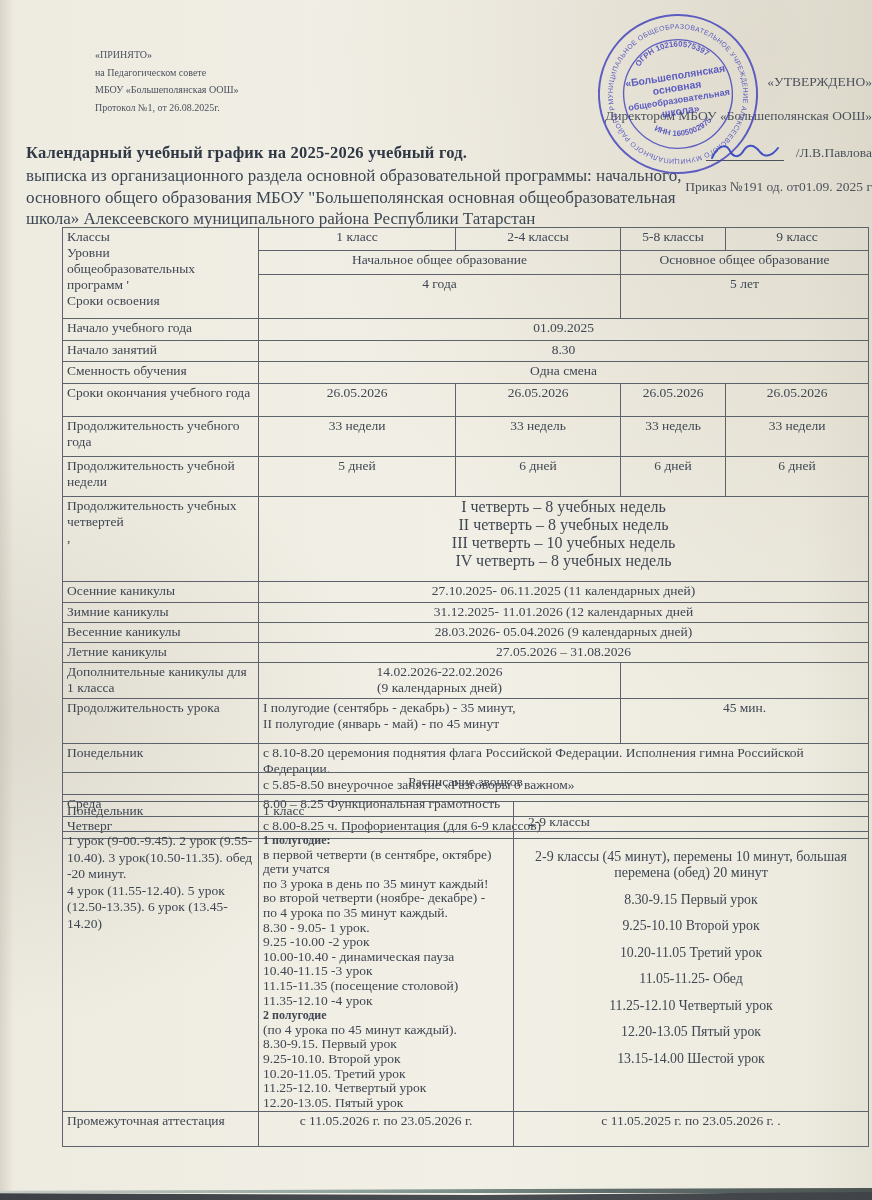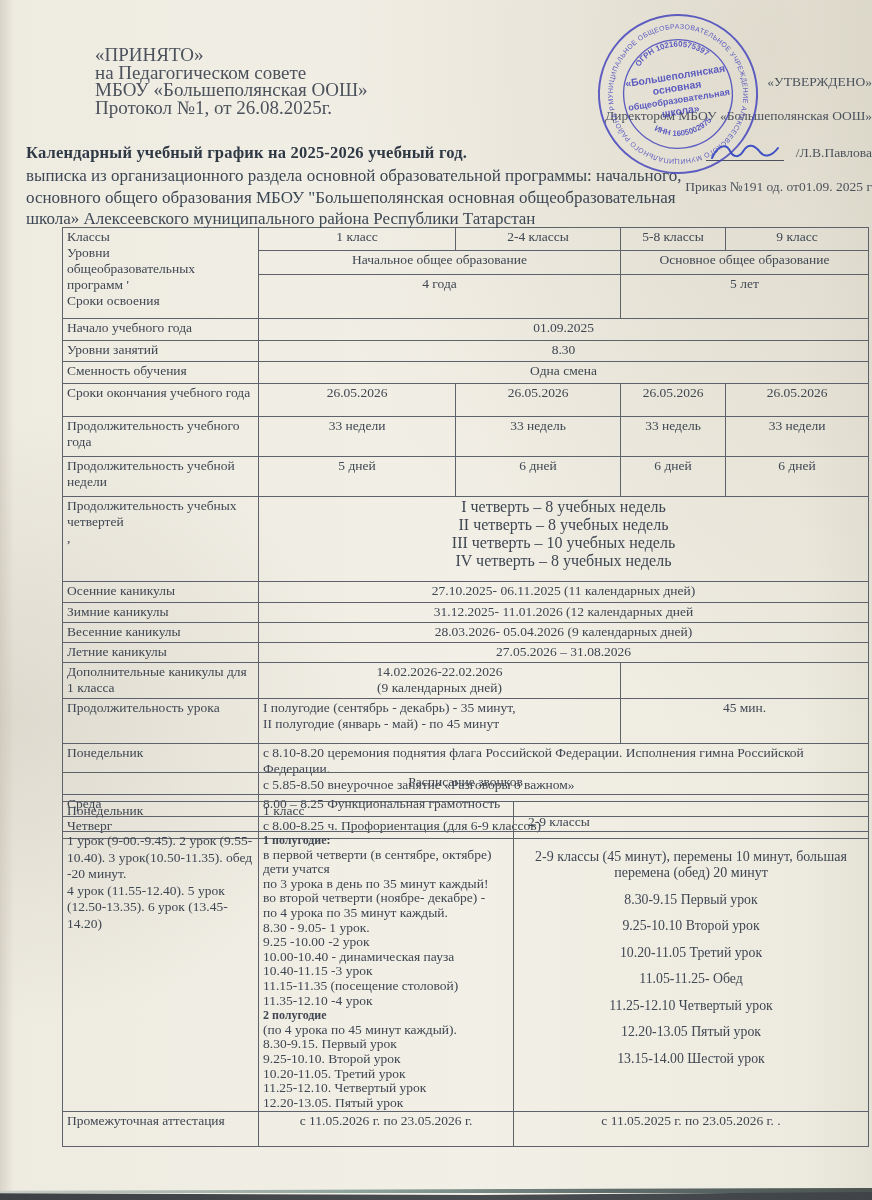--- a/index.html
+++ b/index.html
@@ -6,21 +6,21 @@
   .page{
     position:relative;width:872px;height:1200px;overflow:hidden;
     font-family:"Liberation Serif", serif;
     background:
       radial-gradient(ellipse at 88% 4%, rgba(205,199,182,.45), transparent 42%),
       radial-gradient(ellipse at 0% 60%, rgba(190,185,170,.35), transparent 30%),
       linear-gradient(90deg,#d9d4c8 0px,#eeebe1 14px,#f2efe6 55%,#edeadf 92%,#e4e1d5 100%);
     color:#3f4752;
   }
   
-  .accepted{position:absolute;left:95px;top:46px;font-size:19px;line-height:17.5px;color:#4c525c;}
+  .accepted{position:absolute;left:95px;top:46px;font-size:10px;line-height:17.5px;color:#4c525c;}
   .approved{position:absolute;right:0px;top:56px;width:330px;text-align:right;font-size:13.5px;line-height:17px;color:#4c525c;white-space:pre-line;font-family:Liberation Serif, serif;}
   .sig-row{display:flex;justify-content:flex-end;align-items:flex-end;gap:12px;height:20px;}
   .sig-line{display:inline-block;width:78px;border-bottom:1px solid #4c525c;position:relative;height:18px;}
   .sig-line svg{position:absolute;left:4px;bottom:-2px;}
   
   .stamp{position:absolute;left:594px;top:10px;opacity:.82;transform:rotate(-9deg);z-index:3;}
   .stamp text{font-family:"Liberation Sans", sans-serif;fill:#4040bd;}
   
   .title{position:absolute;left:26px;top:143px;width:820px;text-align:left;z-index:1;}
   .t1{font-size:16.5px;font-weight:bold;color:#2f3945;letter-spacing:.2px;}
@@ -129,21 +129,21 @@
     </tr>
     <tr>
       <td colspan="2" class="ctr" style="height:41px">4 года</td>
       <td colspan="2" class="ctr">5 лет</td>
     </tr>
     <tr>
       <td>Начало учебного года</td>
       <td colspan="4" class="ctr" style="height:19px">01.09.2025</td>
     </tr>
     <tr>
-      <td>Уровни занятий</td>
+      <td>Начало занятий</td>
       <td colspan="4" class="ctr" style="height:18px">8.30</td>
     </tr>
     <tr>
       <td>Сменность обучения</td>
       <td colspan="4" class="ctr" style="height:19px">Одна  смена</td>
     </tr>
     <tr>
       <td>Сроки окончания учебного года</td>
       <td class="ctr" style="height:30px">26.05.2026</td>
       <td class="ctr">26.05.2026</td>

